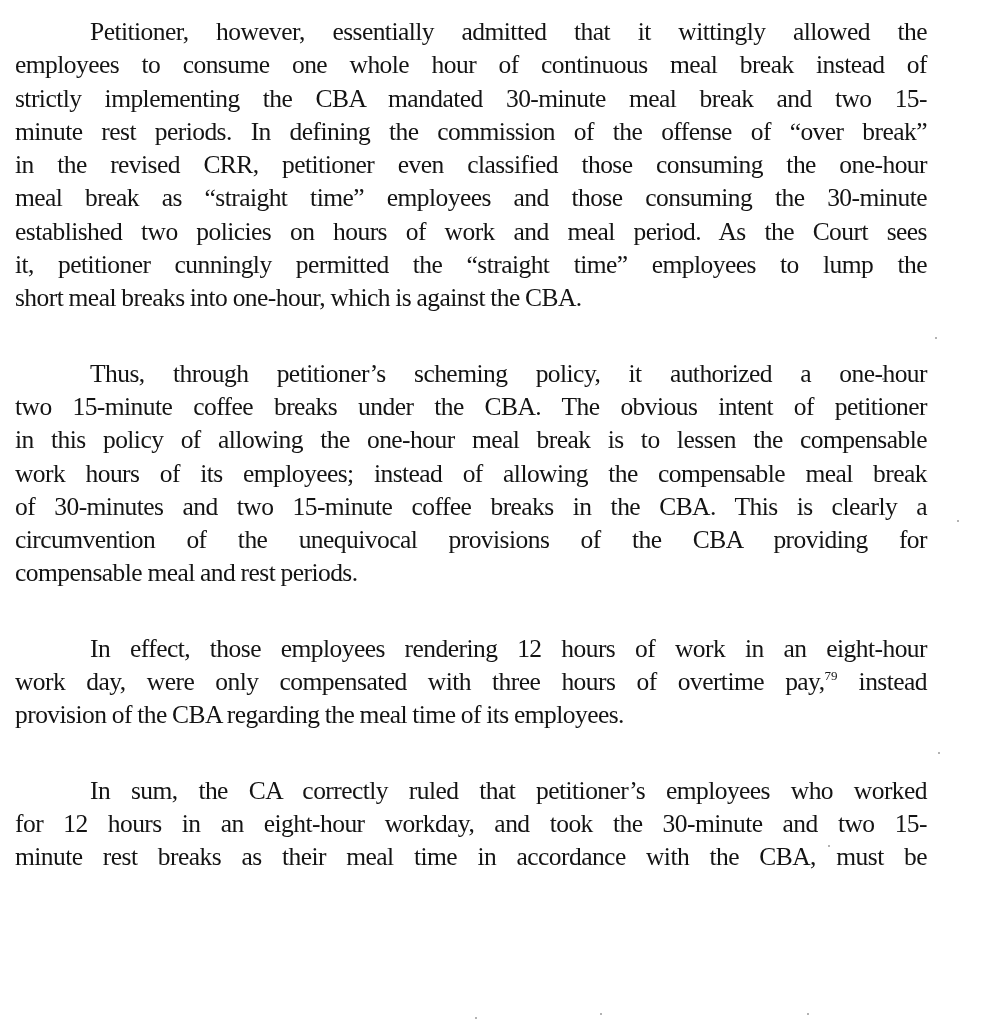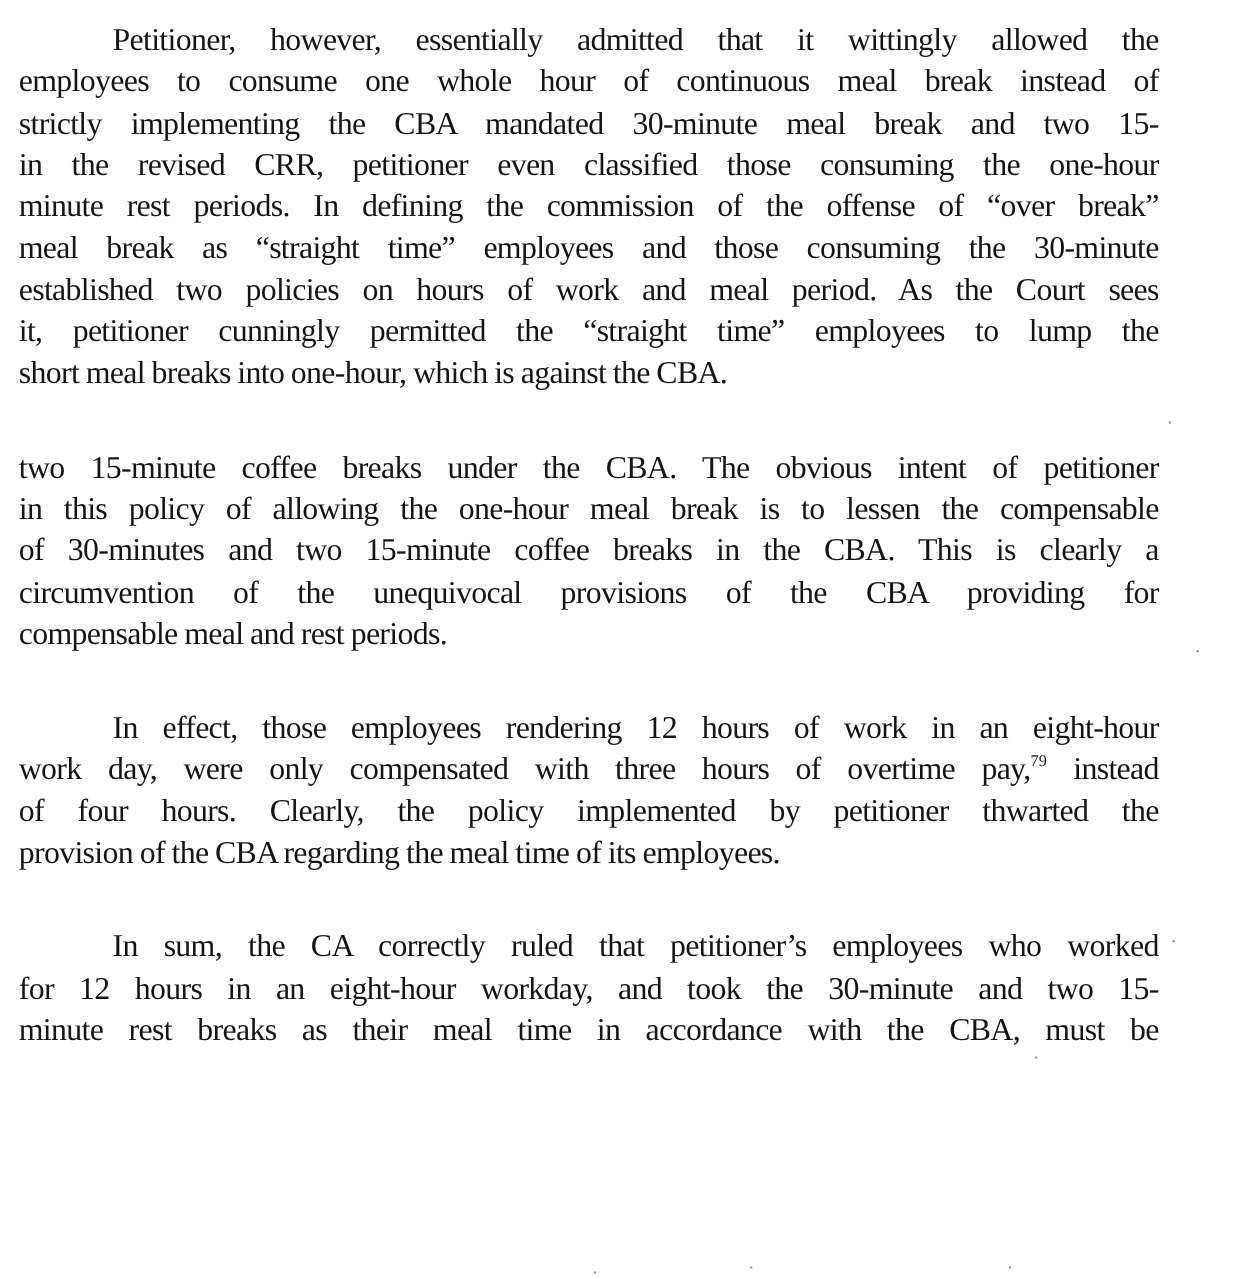--- a/index.html
+++ b/index.html
@@ -58,40 +58,41 @@
   </style>
 </head>
 <body>
 
 <div class="page">
 
   <p class="para">
     <span class="line indent">Petitioner, however, essentially admitted that it wittingly allowed the</span>
     <span class="line">employees to consume one whole hour of continuous meal break instead of</span>
     <span class="line">strictly implementing the CBA mandated 30-minute meal break and two 15-</span>
+    <span class="line">minute rest periods.  In defining the commission of the offense of “over break”</span>
     <span class="line">in the revised CRR, petitioner even classified those consuming the one-hour</span>
-    <span class="line">minute rest periods.  In defining the commission of the offense of “over break”</span>
     <span class="line">meal break as “straight time” employees and those consuming the 30-minute</span>
     <span class="line">established two policies on hours of work and meal period.  As the Court sees</span>
     <span class="line">it, petitioner cunningly permitted the “straight time” employees to lump the</span>
     <span class="line last">short meal breaks into one-hour, which is against the CBA.</span>
   </p>
 
   <p class="para">
+    <span class="line indent">Thus, through petitioner’s scheming policy, it authorized a one-hour</span>
     <span class="line">two 15-minute coffee breaks under the CBA.  The obvious intent of petitioner</span>
     <span class="line">in this policy of allowing the one-hour meal break is to lessen the compensable</span>
+    <span class="line">work hours of its employees; instead of allowing the compensable meal break</span>
     <span class="line">of 30-minutes and two 15-minute coffee breaks in the CBA. This is clearly a</span>
     <span class="line">circumvention of the unequivocal provisions of the CBA providing for</span>
     <span class="line last">compensable meal and rest periods.</span>
   </p>
 
   <p class="para">
     <span class="line indent">In effect, those employees rendering 12 hours of work in an eight-hour</span>
     <span class="line"><span>work day, were only compensated with three hours of overtime pay,</span><sup class="fn">79</sup><span> instead</span></span>
-    <span class="line">of four hours.  Clearly, the policy implemented by petitioner thwarted the</span>
     <span class="line last">provision of the CBA regarding the meal time of its employees.</span>
   </p>
 
   <p class="para">
     <span class="line indent">In sum, the CA correctly ruled that petitioner’s employees who worked</span>
     <span class="line">for 12 hours in an eight-hour workday, and took the 30-minute and two 15-</span>
     <span class="line">minute rest breaks as their meal time in accordance with the CBA, must be</span>
   </p>
 </div>
 

